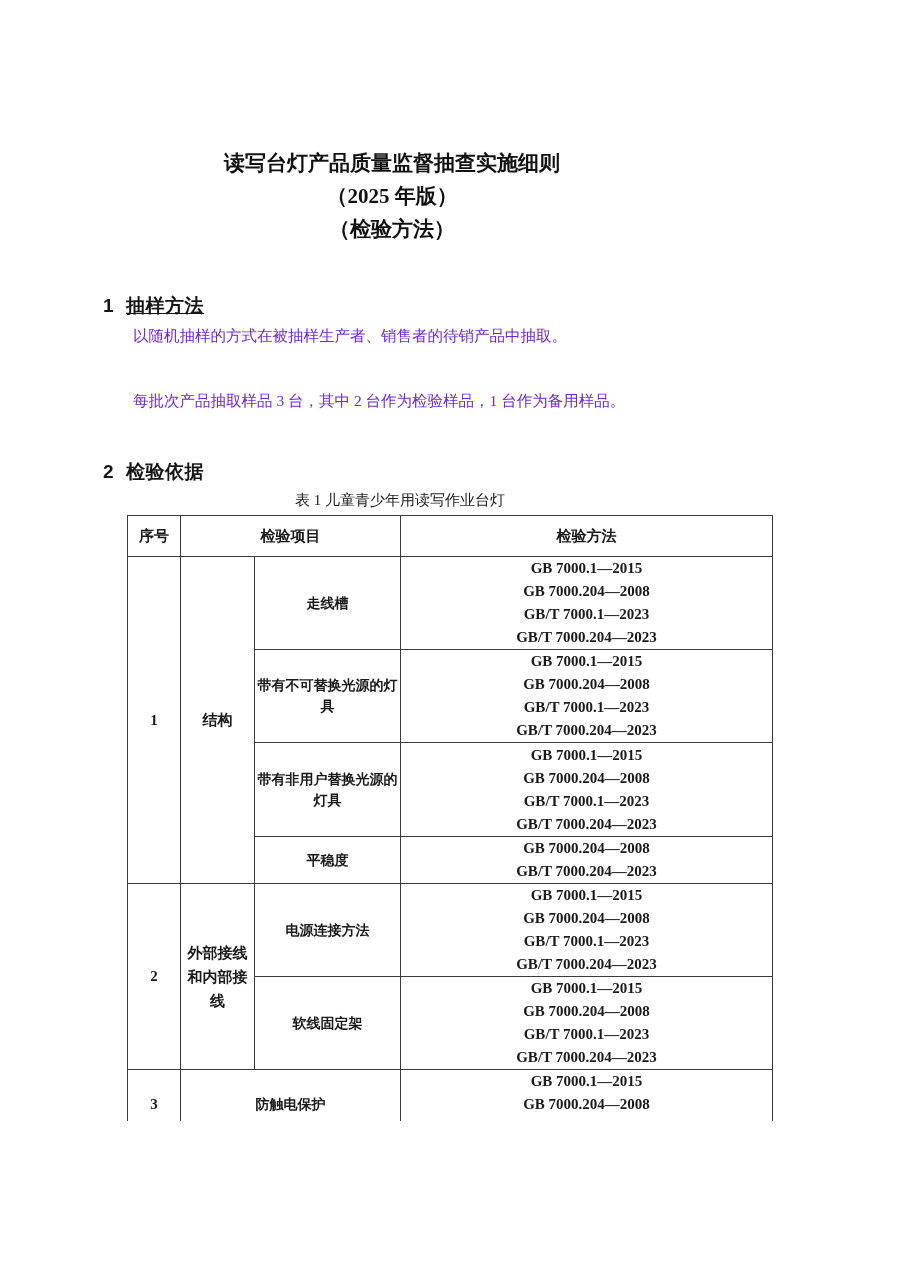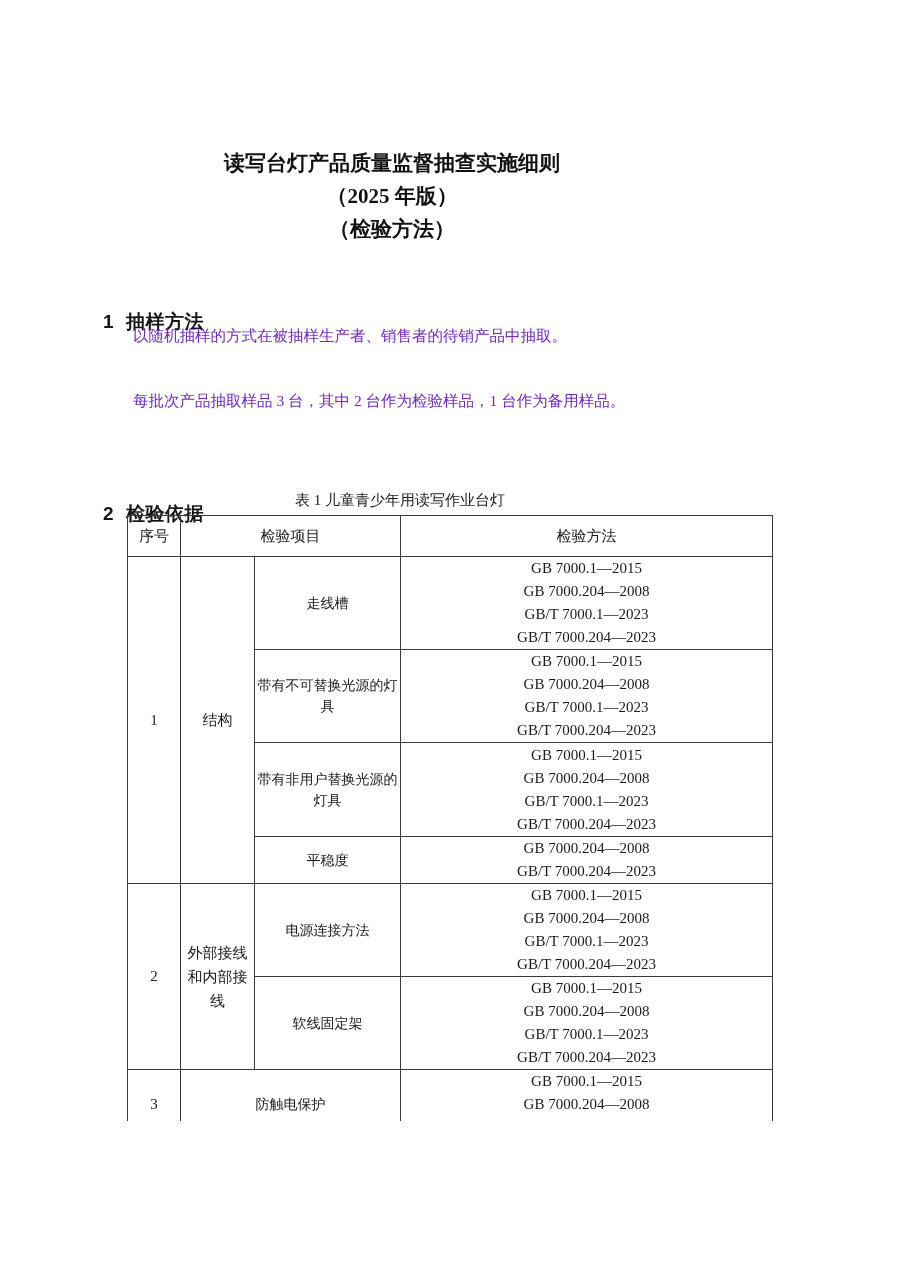--- a/index.html
+++ b/index.html
@@ -27,22 +27,22 @@
   .sec-heading {
     position: absolute;
     left: 103px;
     font-family: "Liberation Sans", "DejaVu Sans", sans-serif;
     font-weight: bold;
     font-size: 19px;
     color: #161616;
     letter-spacing: 0.5px;
   }
   .sec-heading .sec-num { display: inline-block; margin-right: 12px; }
-  #heading-1 { top: 309px; }
-  #heading-2 { top: 459px; margin-top: 42px; }
+  #heading-1 { top: 293px; text-decoration: underline; }
+  #heading-2 { top: 459px; }
   .para {
     position: absolute;
     left: 133px;
     width: 640px;
     font-size: 15.5px;
     line-height: 19px;
     color: #6d28d9;
   }
   #para-1 { top: 326px; }
   #para-2 { top: 361px; }
@@ -63,21 +63,21 @@
     width: 645px;
     border-collapse: collapse;
     table-layout: fixed;
     font-size: 15px;
     color: #1a1a1a;
   }
   table.spec td, table.spec th {
     border: 1px solid #3a3a3a;
     text-align: center;
     vertical-align: middle;
-    font-weight: normal;
+    font-weight: bold;
     padding: 0;
   }
   col.c-no   { width: 53px; }
   col.c-cat  { width: 74px; }
   col.c-item { width: 146px; }
   col.c-meth { width: 372px; }
   tr.hdr { height: 41px; }
   td.cat-cell { padding: 0 9px; line-height: 24px; margin-left: 34px; }
   td.item-cell { font-size: 14px; line-height: 21px; padding: 0 1px; }
   td.meth-cell {

